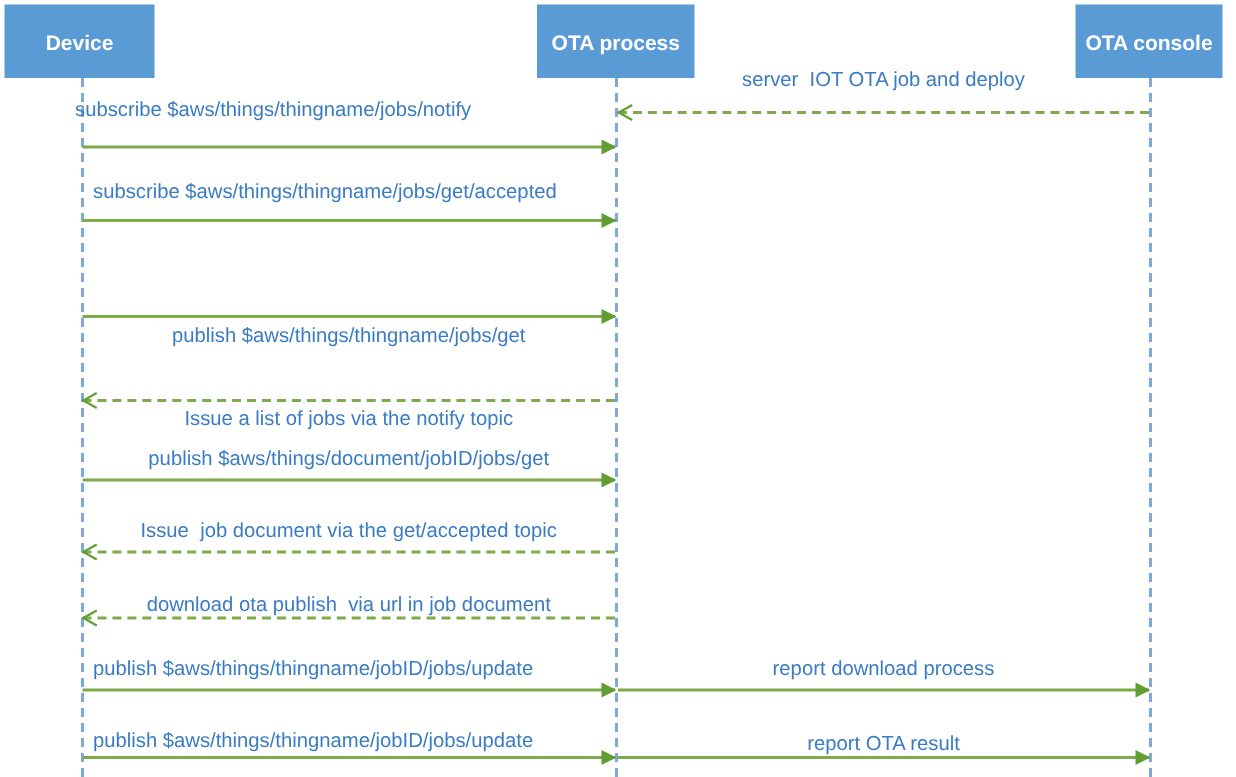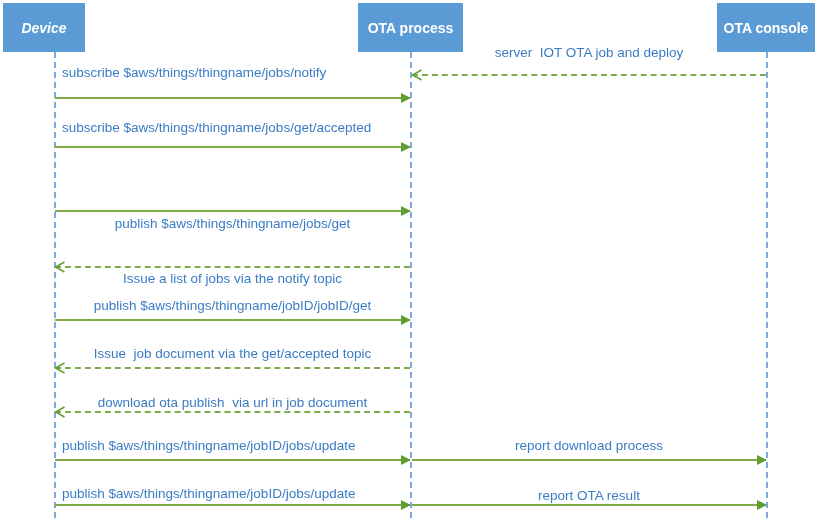--- a/index.html
+++ b/index.html
@@ -62,42 +62,42 @@
     stroke:var(--arrow_head);
     stroke-width:1.5;
     fill:none;
   }
 </style>
 </head>
 <body>
 
 <div class="diagram">
 
-  <div class="actor-box" style="left:3px;width:82px;font-style:italic;">
+  <div class="actor-box" style="left:3px;width:100px;">
     <span>Device</span>
   </div>
   <div class="actor-box" style="left:358px;width:105px;">
     <span>OTA process</span>
   </div>
   <div class="actor-box" style="left:717px;width:98px;">
     <span>OTA console</span>
   </div>
 
   <div class="lifeline" style="left:54px;"></div>
   <div class="lifeline" style="left:410px;"></div>
   <div class="lifeline" style="left:766px;"></div>
 
   <div class="msg-label center" style="left:412px;width:354px;top:44px;">server  IOT OTA job and deploy</div>
   <div class="arrow dashed" style="left:412px;width:354px;top:74px;">
     <svg class="head-left-open" viewBox="0 0 12 12">
         <path d="M10.5 1 L1.5 6 L10.5 11"></path>
       </svg>
   </div>
 
-  <div class="msg-label" style="left:62px;top:64px;">subscribe $aws/things/thingname/jobs/notify</div>
+  <div class="msg-label" style="left:50px;top:64px;">subscribe $aws/things/thingname/jobs/notify</div>
   <div class="arrow" style="left:55px;width:355px;top:97px;">
     <span class="head-right"></span>
   </div>
 
   <div class="msg-label" style="left:62px;top:119px;">subscribe $aws/things/thingname/jobs/get/accepted</div>
   <div class="arrow" style="left:55px;width:355px;top:146px;">
     <span class="head-right"></span>
   </div>
 
   <div class="msg-label center" style="left:55px;width:355px;top:187px;margin-top:28px;">publish $aws/things/thingname/jobs/get</div>
@@ -105,21 +105,21 @@
     <span class="head-right"></span>
   </div>
 
   <div class="msg-label center" style="left:55px;width:355px;top:242px;margin-top:28px;">Issue a list of jobs via the notify topic</div>
   <div class="arrow dashed" style="left:55px;width:355px;top:266px;">
     <svg class="head-left-open" viewBox="0 0 12 12">
         <path d="M10.5 1 L1.5 6 L10.5 11"></path>
       </svg>
   </div>
 
-  <div class="msg-label center" style="left:55px;width:355px;top:297px;">publish $aws/things/thingname/jobID/jobID/get</div>
+  <div class="msg-label center" style="left:55px;width:355px;top:297px;">publish $aws/things/document/jobID/jobs/get</div>
   <div class="arrow" style="left:55px;width:355px;top:319px;">
     <span class="head-right"></span>
   </div>
 
   <div class="msg-label center" style="left:55px;width:355px;top:345px;">Issue  job document via the get/accepted topic</div>
   <div class="arrow dashed" style="left:55px;width:355px;top:367px;">
     <svg class="head-left-open" viewBox="0 0 12 12">
         <path d="M10.5 1 L1.5 6 L10.5 11"></path>
       </svg>
   </div>

